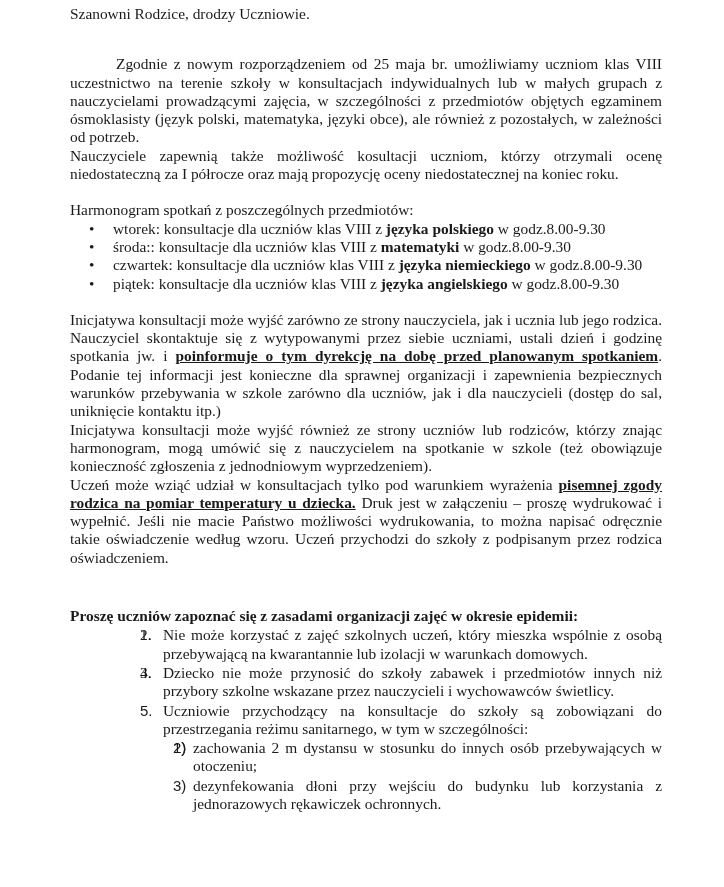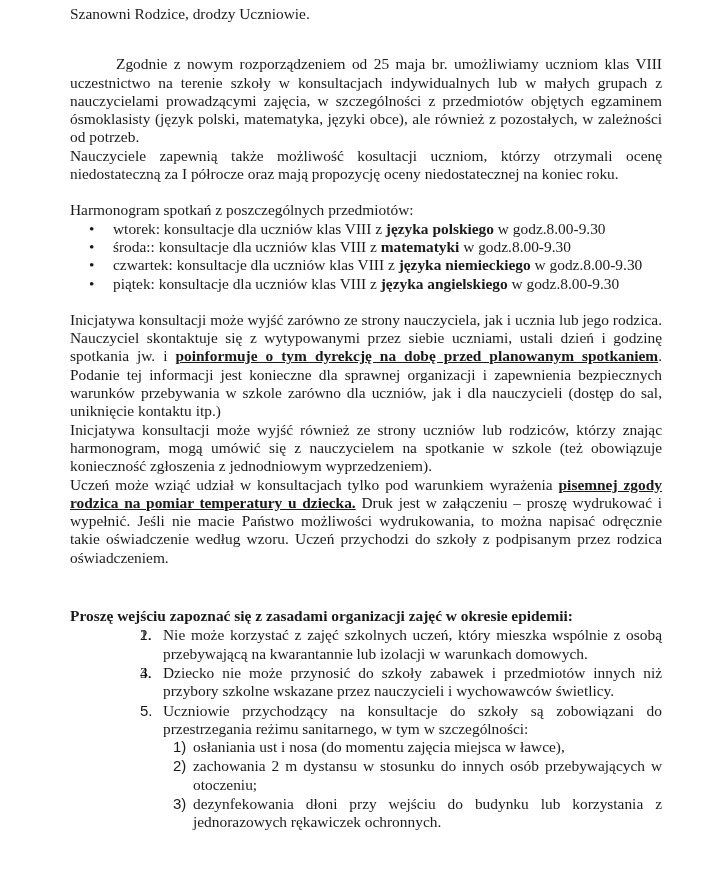--- a/index.html
+++ b/index.html
@@ -130,29 +130,29 @@
 
   <div class="gap"></div>
 
   <p><span>Inicjatywa konsultacji może wyjść zarówno ze strony nauczyciela, jak i ucznia lub jego rodzica. Nauczyciel skontaktuje się z wytypowanymi przez siebie uczniami, ustali dzień i godzinę spotkania jw. i </span><span class="bu">poinformuje o tym dyrekcję na dobę przed planowanym spotkaniem</span><span>. Podanie tej informacji jest konieczne dla sprawnej organizacji i zapewnienia bezpiecznych warunków przebywania w szkole zarówno dla uczniów, jak i dla nauczycieli (dostęp do sal, uniknięcie kontaktu itp.)</span></p>
   <p>Inicjatywa konsultacji może wyjść również ze strony uczniów lub rodziców, którzy znając harmonogram, mogą umówić się z nauczycielem na spotkanie w szkole (też obowiązuje konieczność zgłoszenia z jednodniowym wyprzedzeniem).</p>
   <p><span>Uczeń może wziąć udział w konsultacjach tylko pod warunkiem wyrażenia </span><span class="bu">pisemnej zgody rodzica na pomiar temperatury u dziecka.</span><span> Druk jest w załączeniu – proszę wydrukować i wypełnić. Jeśli nie macie Państwo możliwości wydrukowania, to można napisać odręcznie takie oświadczenie według wzoru. Uczeń przychodzi do szkoły z podpisanym przez rodzica oświadczeniem.</span></p>
 
   <div class="gap2"></div>
   <div class="gap"></div>
 
-  <p><b>Proszę wejściu zapoznać się z zasadami organizacji zajęć w okresie epidemii:</b></p>
+  <p><b>Proszę uczniów zapoznać się z zasadami organizacji zajęć w okresie epidemii:</b></p>
   <ol class="num-list">
     <li><span class="num">1.</span></li>
     <li><span class="num">2.</span><span>Nie może korzystać z zajęć szkolnych uczeń, który mieszka wspólnie z osobą przebywającą na kwarantannie lub izolacji w warunkach domowych.</span></li>
     <li><span class="num">3.</span></li>
     <li><span class="num">4.</span><span>Dziecko nie może przynosić do szkoły zabawek i przedmiotów innych niż przybory szkolne wskazane przez nauczycieli i wychowawców świetlicy.</span></li>
     <li><span class="num sans">5.</span><span>Uczniowie przychodzący na konsultacje do szkoły są zobowiązani do przestrzegania reżimu sanitarnego, w tym w szczególności:</span>
       <ol class="sub-list">
-        <li><span class="num">1)</span><span>osłaniania ust i nosa (do momentu zajęcia miejsca w ławce),</span></li>
+        <li><span class="num">1)</span></li>
         <li><span class="num">2)</span><span>zachowania 2 m dystansu w stosunku do innych osób przebywających w otoczeniu;</span></li>
         <li><span class="num">3)</span><span>dezynfekowania dłoni przy wejściu do budynku lub korzystania z jednorazowych rękawiczek ochronnych.</span></li>
       </ol>
     </li>
   </ol>
 </div>
 
 <div class="signature">
   <div>Dyrektor szkoły</div>
   <div>Małgorzata Lewandowska</div>

